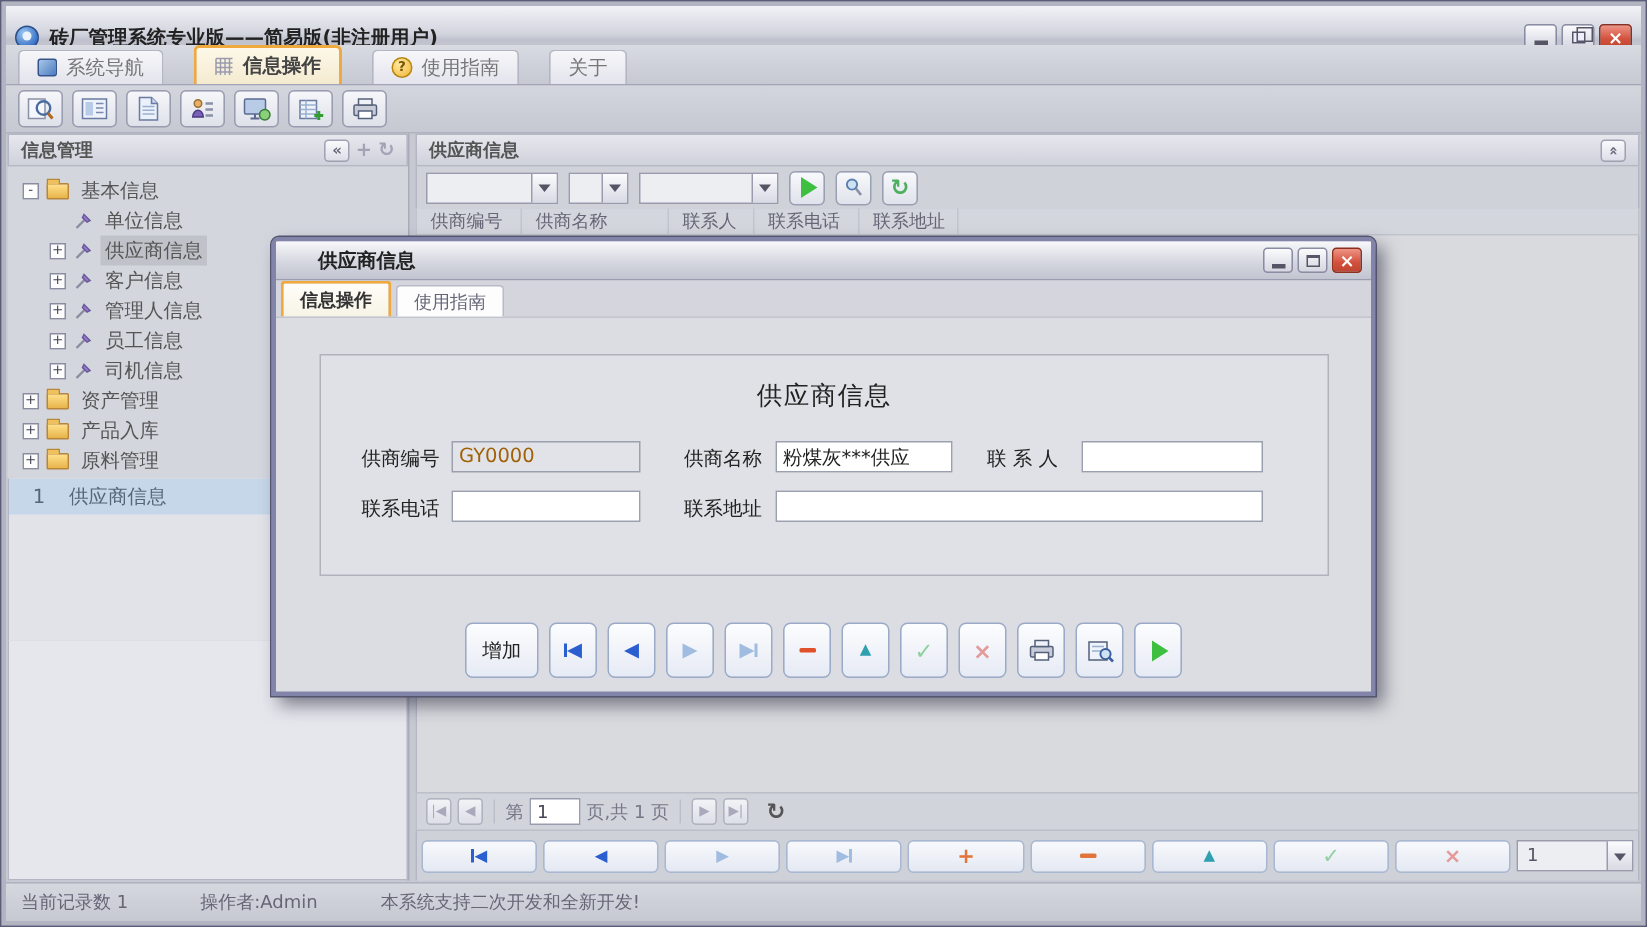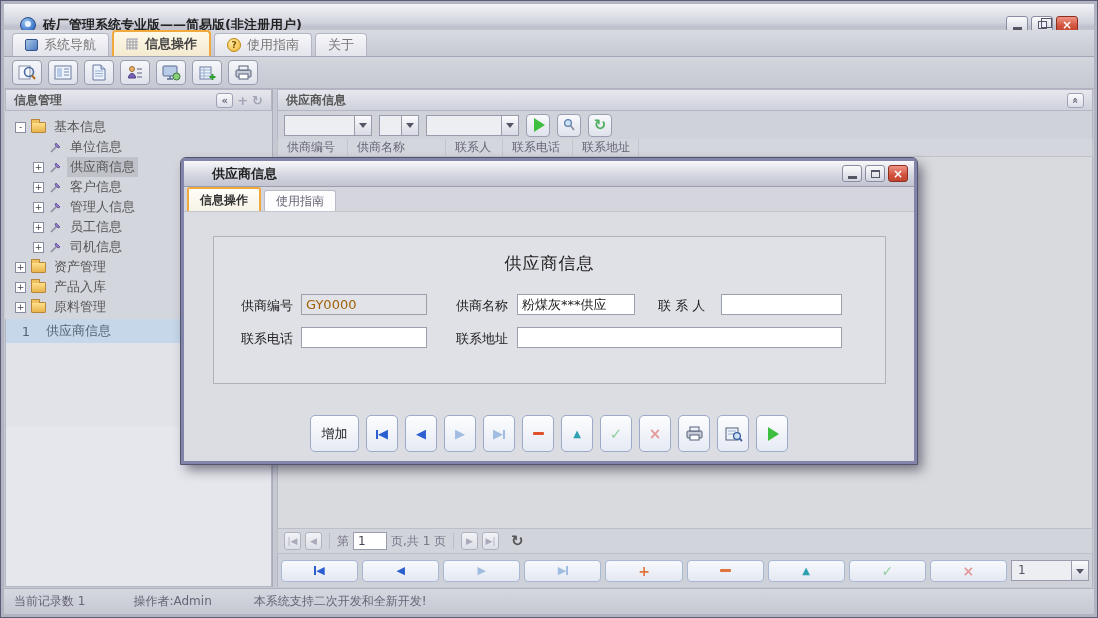--- a/index.html
+++ b/index.html
@@ -10,21 +10,21 @@
   }
   .window {
     position:absolute; inset:0; background:#c6c8d2;
     border:1px solid #5a5c78; box-shadow: inset 0 0 0 3px #b2b4c2;
   }
   
   .titlebar {
     position:absolute; left:3px; right:3px; top:3px; height:42px;
     background: linear-gradient(#f2f3f7, #d2d4de 45%, #bfc1cd 55%, #ccced8);
     border-bottom:1px solid #9becc0; border-bottom-color:#9a9cb0;
-    display:flex; align-items:center; padding:0 16px;
+    display:flex; align-items:center; padding:0 6px;
   }
   .logo { width:16px; height:16px; border-radius:50%;
     background: radial-gradient(circle at 35% 30%, #9ec7f0, #3b74c8 70%, #1e4f9a);
     border:1px solid #2a4f8a; margin-right:7px; position:relative; }
   .logo::after{content:"";position:absolute;left:4px;top:3px;width:6px;height:6px;border-radius:50%;background:#eaf2fc;}
   .title-text { font-weight:bold; color:#222; font-size:13px; }
   .win-controls { margin-left:auto; display:flex; gap:3px; }
   .wbtn { width:22px; height:17px; border:1px solid #8a8ca4; border-radius:3px;
     background:linear-gradient(#fbfbfd,#d4d6e0); display:flex; align-items:center; justify-content:center; }
   .wbtn.close { background:linear-gradient(#ef9486,#d2513c 60%,#c04530); border-color:#8d2f1e; color:#fff; font-weight:bold; font-size:12px; }
@@ -34,21 +34,21 @@
   .glyph-max { width:9px; height:8px; border:1px solid #556; border-top-width:2px; background:transparent;}
   
   .tabstrip {
     position:absolute; left:3px; right:3px; top:29px; height:27px;
     background: linear-gradient(#d9dbe3,#c6c8d2); border-bottom:1px solid #a4a6b8;
     display:flex; align-items:flex-end; padding-left:8px;
   }
   .tab {
     height:23px; display:flex; align-items:center; gap:6px; padding:0 12px;
     background:linear-gradient(#f7f7fa,#e3e4ec); border:1px solid #b4b6c4; border-bottom:none;
-    border-radius:4px 4px 0 0; margin-right:3px; color:#777; font-size:13px;
+    border-radius:4px 4px 0 0; margin-right:20px; color:#777; font-size:13px;
   }
   .tab.active {
     height:26px; background:linear-gradient(#fdf8e8,#f4ead0);
     border:2px solid #f0a93c; border-bottom:none; color:#444; font-weight:bold;
   }
   .ic-bluesq { width:13px; height:12px; border:1px solid #35548c; border-radius:2px;
     background:linear-gradient(135deg,#a8c6e8,#4c7cc0); }
   .ic-grid { width:13px;height:13px; }
   .ic-help { width:14px;height:14px;border-radius:50%;border:1px solid #b8860b;
     background:radial-gradient(circle at 35% 30%,#ffe9a0,#f0b63a);display:flex;align-items:center;justify-content:center;

